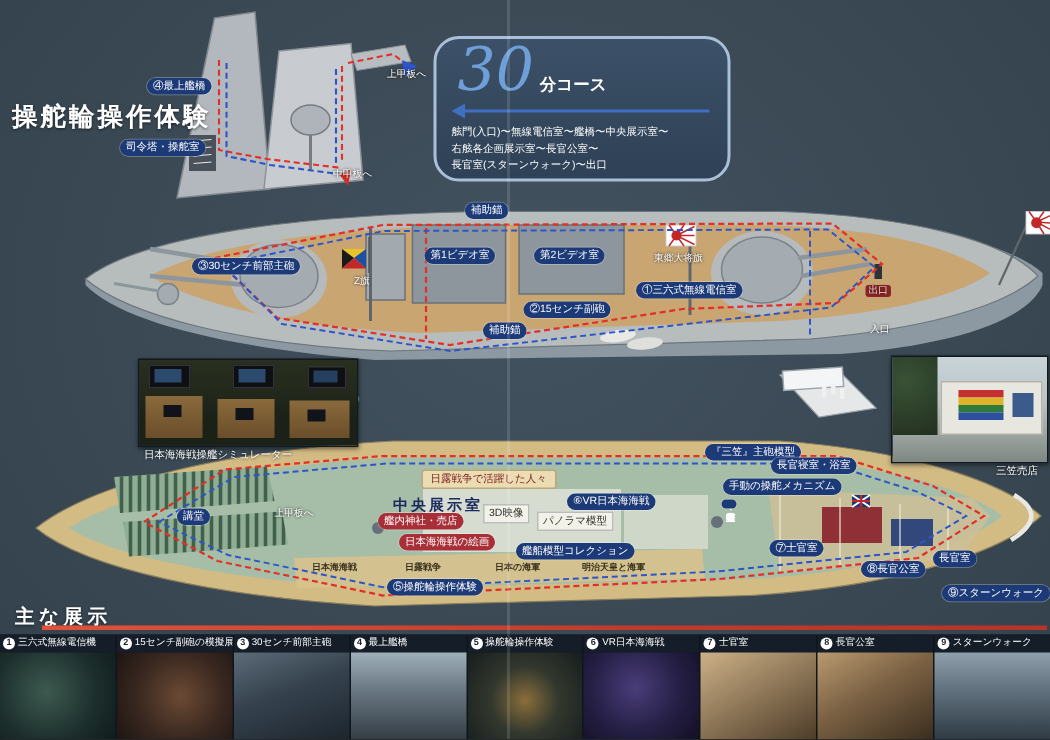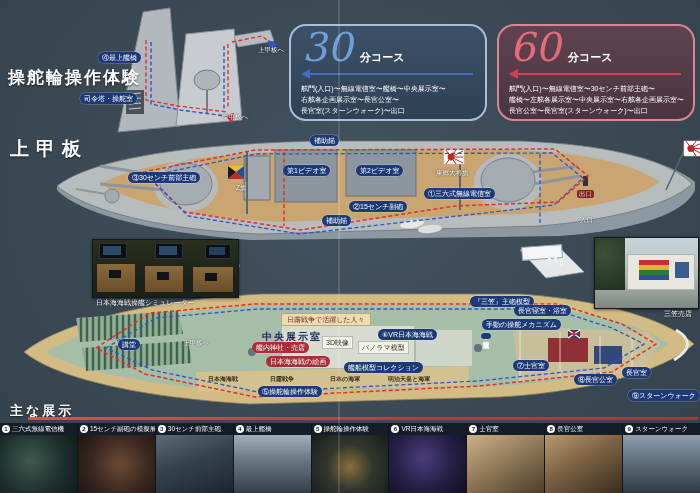--- a/index.html
+++ b/index.html
@@ -255,47 +255,35 @@
       <div class="abs" style="left:0;top:0;width:30px;height:5px;background:#c23030;"></div>
       <div class="abs" style="left:0;top:5px;width:30px;height:5px;background:#e0b42a;"></div>
       <div class="abs" style="left:0;top:10px;width:30px;height:5px;background:#2d7a3c;"></div>
       <div class="abs" style="left:0;top:15px;width:30px;height:5px;background:#2d4f9e;"></div>
     </div>
     <div class="abs" style="left:80px;top:24px;width:14px;height:16px;background:#3a5b8c;"></div>
   </div>
   <div class="caption" style="left:664px;top:309px;">三笠売店</div>
 
   <div class="title t-bridge">操舵輪操作体験</div>
-  <div class="title t-upper">上甲板</div>
   <div class="title t-exh">主な展示</div>
   <div class="redline"></div>
 
   <div class="course c30">
     <div class="c-num-row">
       <span class="c-num">30</span><span class="c-unit">分コース</span>
     </div>
     <div class="c-arrow"></div>
     <div class="c-route">
       <div>舷門(入口)〜無線電信室〜艦橋〜中央展示室〜</div>
       <div>右舷各企画展示室〜長官公室〜</div>
       <div>長官室(スターンウォーク)〜出口</div>
     </div>
   </div>
 
-  <div class="course c60">
-    <div class="c-num-row">
-      <span class="c-num">60</span><span class="c-unit">分コース</span>
-    </div>
-    <div class="c-arrow"></div>
-    <div class="c-route">
-      <div>舷門(入口)〜無線電信室〜30センチ前部主砲〜</div>
-      <div>艦橋〜左舷各展示室〜中央展示室〜右舷各企画展示室〜</div>
-      <div>長官公室〜長官室(スターンウォーク)〜出口</div>
-    </div>
-  </div>
 
   <div class="pill" style="left:98px;top:52px;">④最上艦橋</div>
   <div class="pill" style="left:80px;top:93px;">司令塔・操舵室</div>
   <div class="tag" style="left:222px;top:113px;">中甲板へ</div>
   <div class="tag" style="left:258px;top:46px;">上甲板へ</div>
 
   <div class="pill" style="left:128px;top:172px;">③30センチ前部主砲</div>
   <div class="pill" style="left:283px;top:165px;">第1ビデオ室</div>
   <div class="pill" style="left:356px;top:165px;">第2ビデオ室</div>
   <div class="pill" style="left:310px;top:135px;">補助錨</div>

